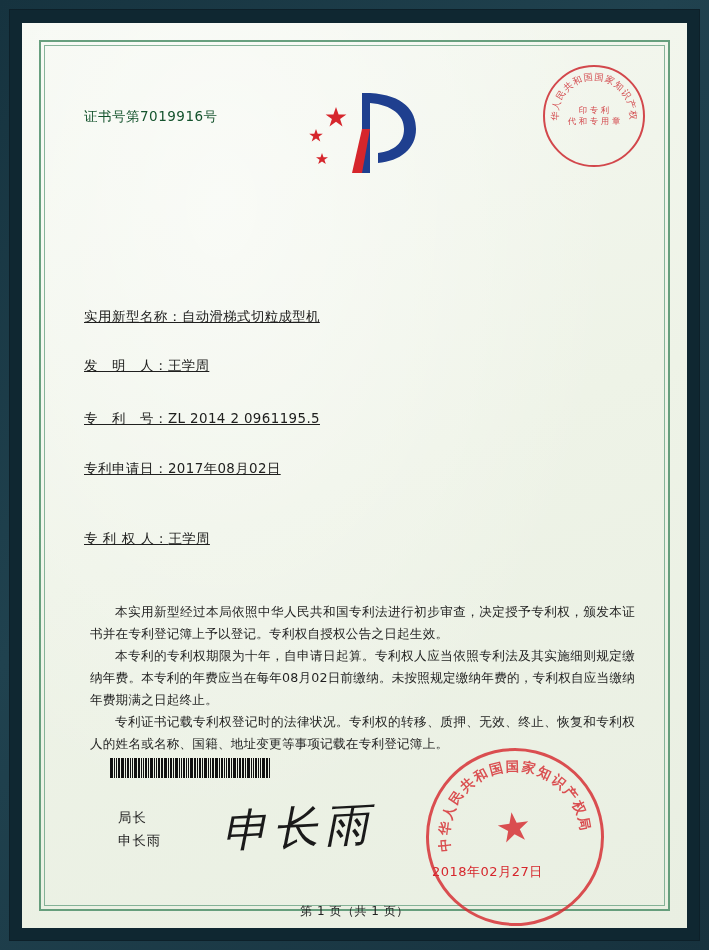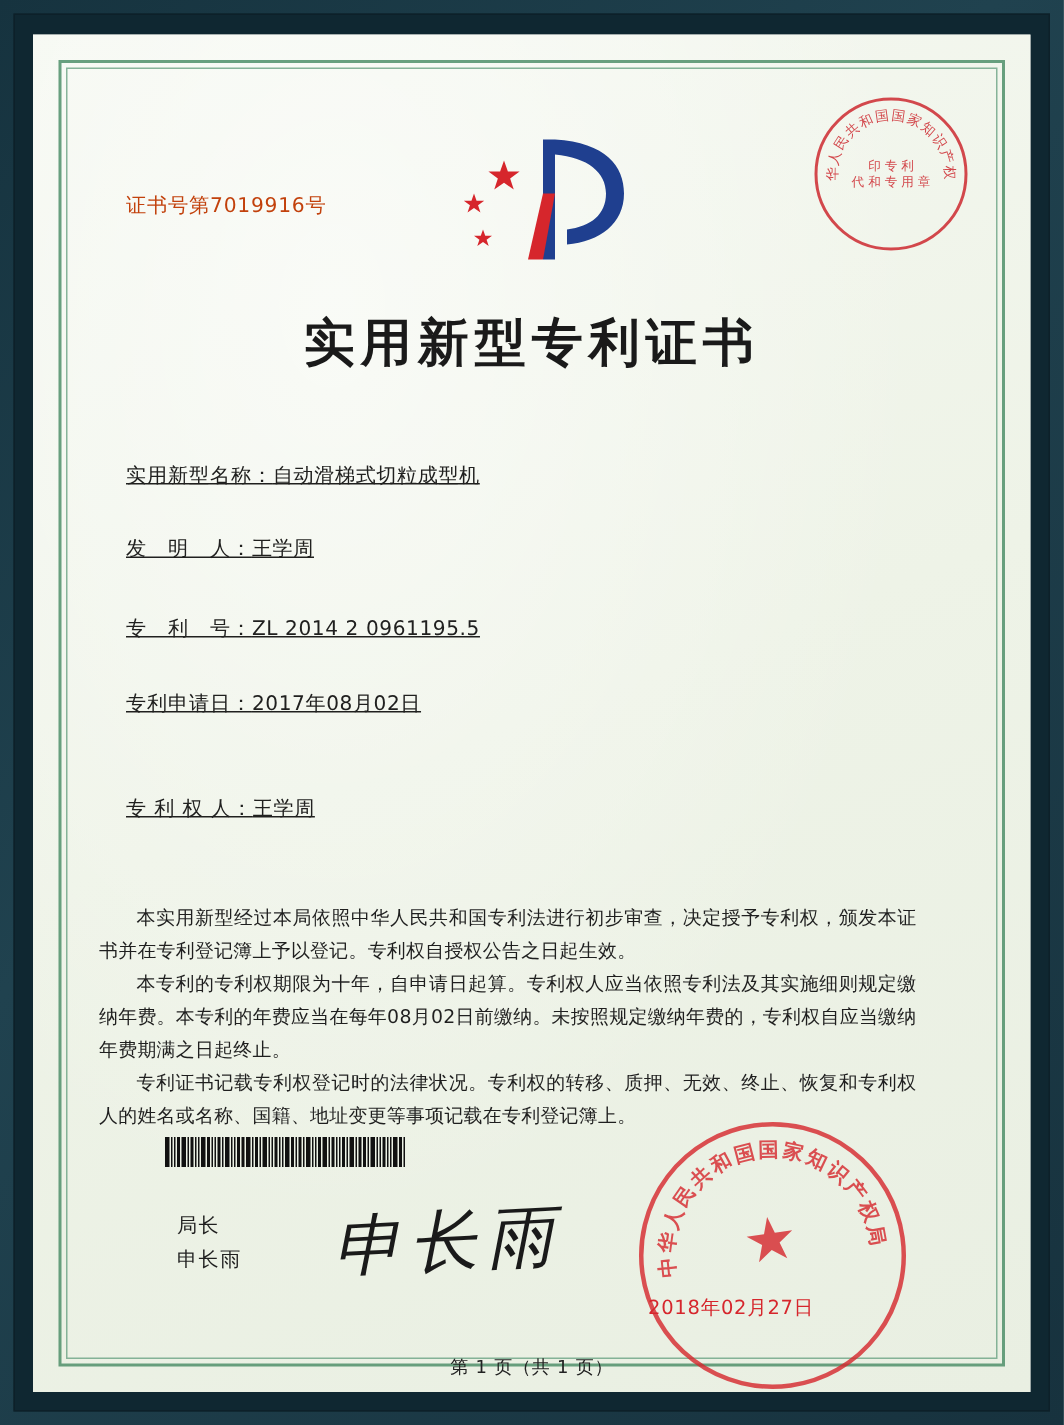--- a/index.html
+++ b/index.html
@@ -69,24 +69,23 @@
     left: 0; top: 0;
     width: 665px; height: 905px;
   }
 
   
   .cert-no {
     position: absolute;
     left: 62px; top: 85px;
     font-family: "DejaVu Sans", sans-serif;
     font-size: 13.5px;
-    color: #c2410c;
+    color: #14532d;
     letter-spacing: 0.5px;
     white-space: nowrap;
-    margin-top: 20px;
   }
 
   
   .logo {
     position: absolute;
     left: 278px; top: 62px;
     width: 130px; height: 95px;
   }
 
   
@@ -143,21 +142,21 @@
     white-space: nowrap;
     font-family: "DejaVu Sans", sans-serif;
     text-decoration: underline;
   }
   .field .lbl { letter-spacing: 0.6px; }
   .field .val { letter-spacing: 0.4px; }
 
   
   .para {
     position: absolute;
-    left: 44px;
+    left: 68px;
     width: 545px;
     font-size: 12.6px;
     line-height: 22px;
     color: #1f1f1f;
     text-align: justify;
     text-indent: 25px;
     font-family: "DejaVu Sans", sans-serif;
     letter-spacing: 0.2px;
   }
 
@@ -281,21 +280,20 @@
           <text>
             <textPath href="#topArc" startOffset="50%" text-anchor="middle">中华人民共和国国家知识产权局</textPath>
           </text>
         </svg>
         <div class="seal-mid">
           <div>印 专 利</div>
           <div>代 和 专 用 章</div>
         </div>
       </div>
 
-      <div class="title">实用新型专利证书</div>
 
       <div class="field" style="top:285px">
         <span class="lbl">实用新型名称：</span><span class="val">自动滑梯式切粒成型机</span>
       </div>
       <div class="field" style="top:334px">
         <span class="lbl">发　明　人：</span><span class="val">王学周</span>
       </div>
       <div class="field" style="top:387px">
         <span class="lbl">专　利　号：</span><span class="val">ZL 2014 2 0961195.5</span>
       </div>

